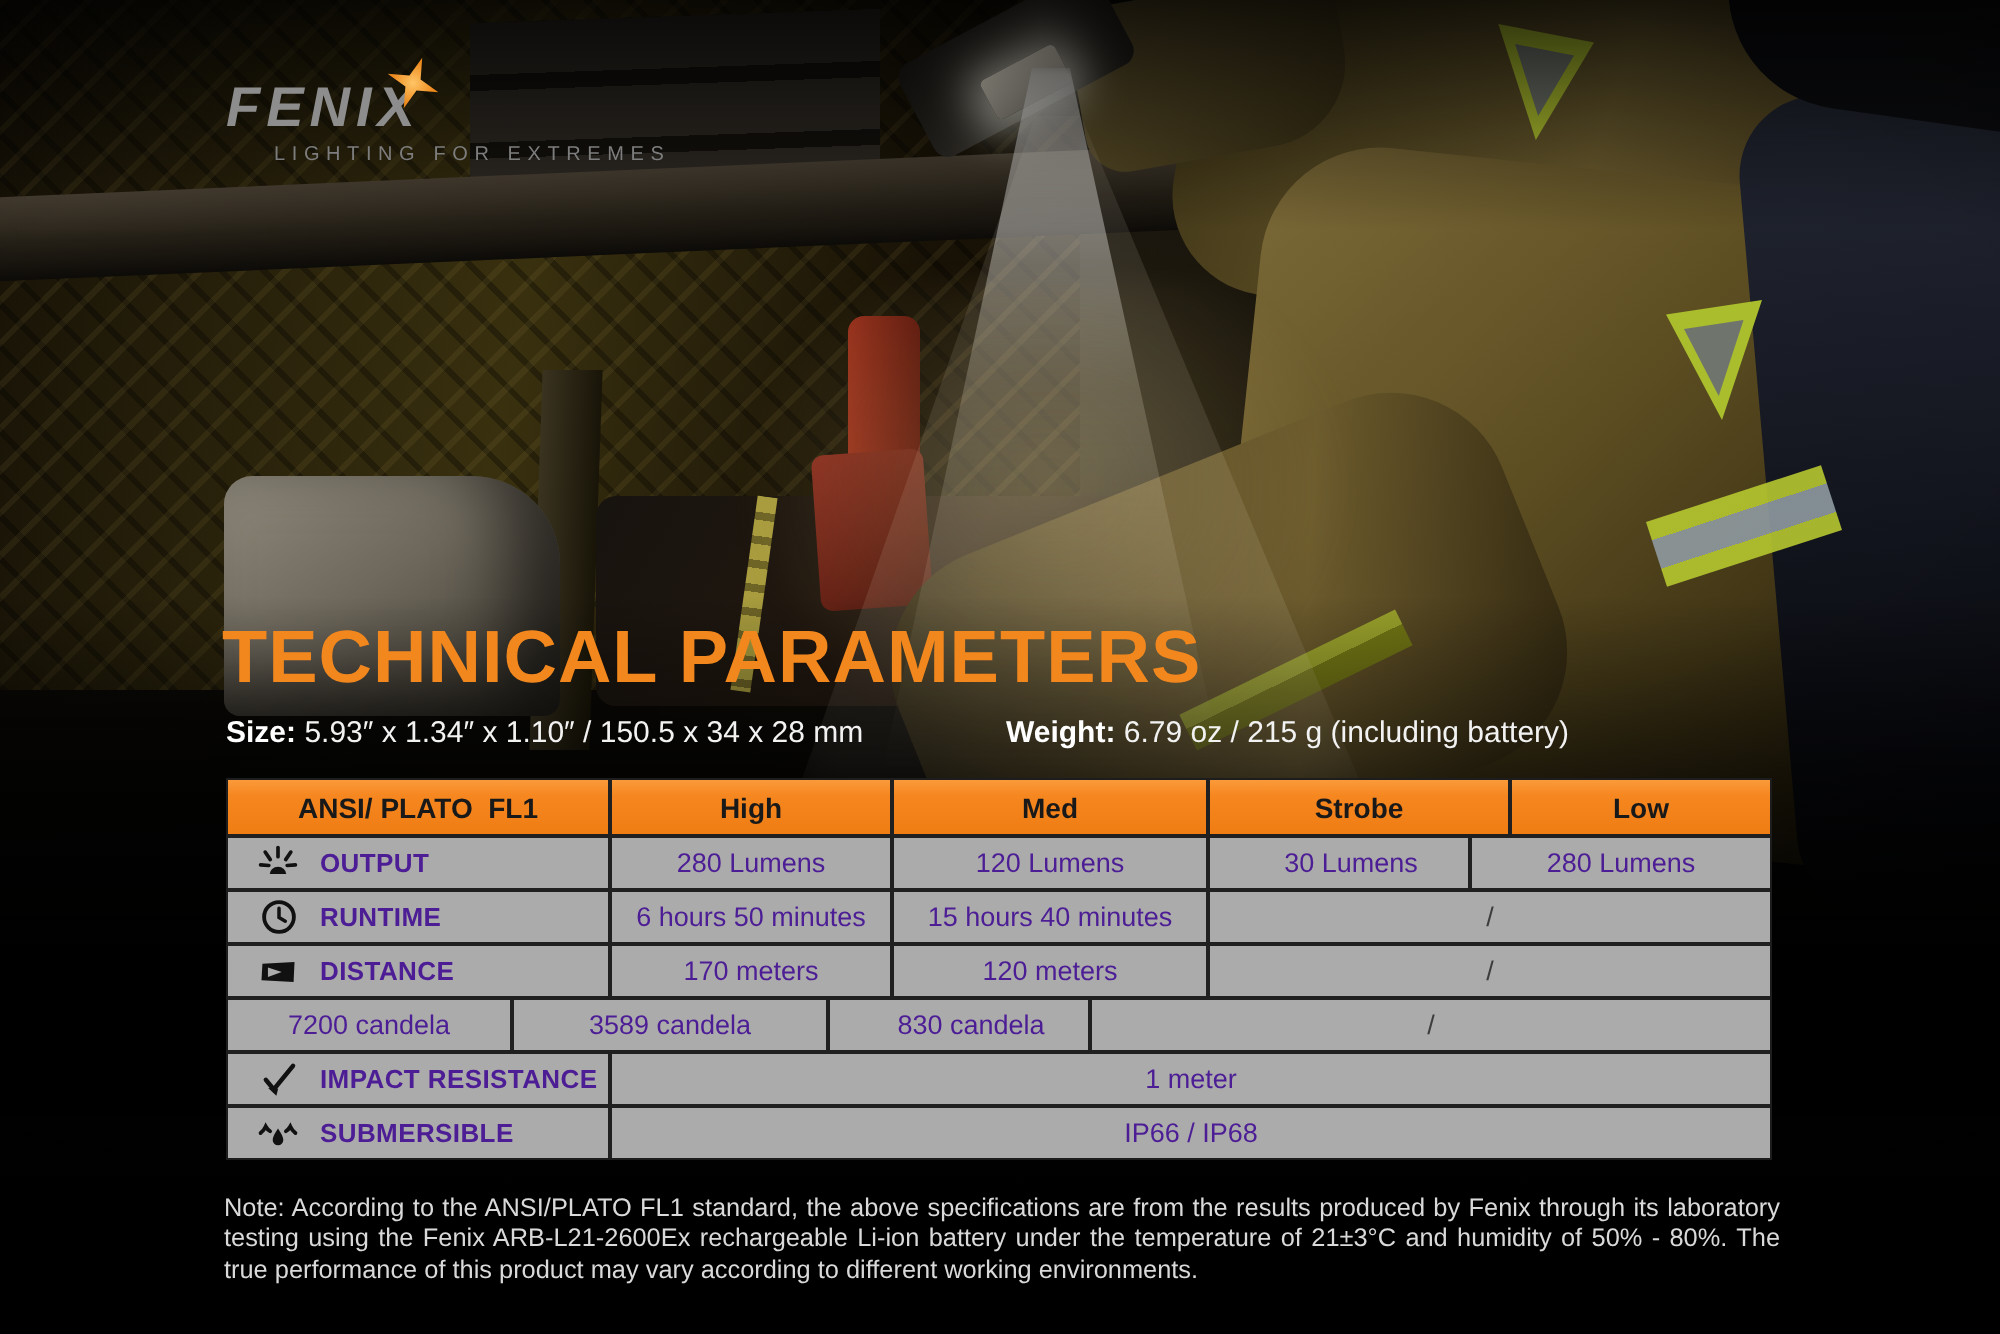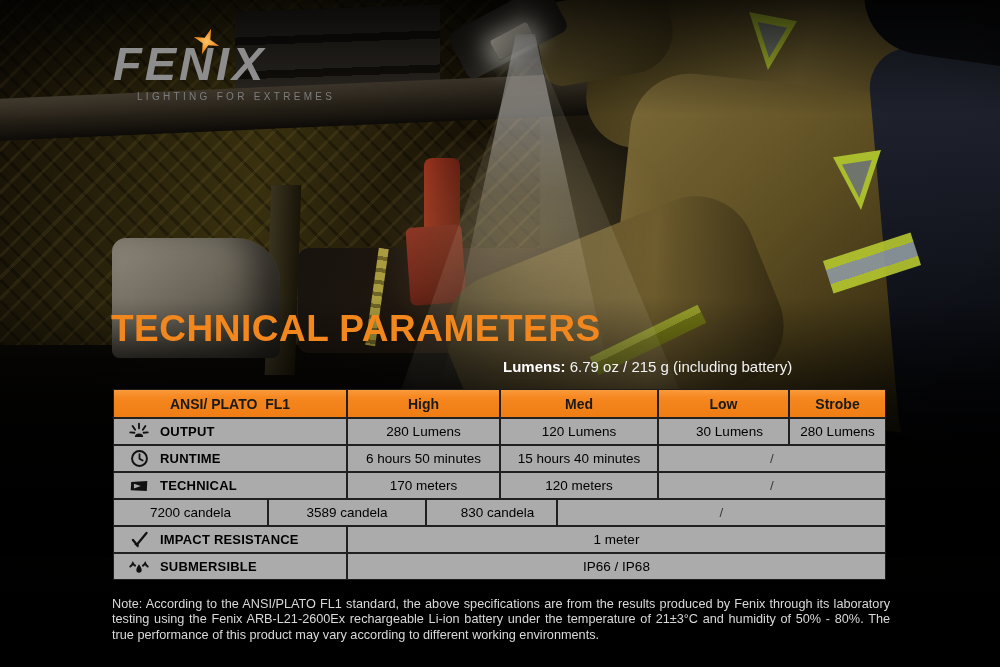--- a/index.html
+++ b/index.html
@@ -93,42 +93,42 @@
     background:radial-gradient(ellipse 130% 92% at 50% 30%, transparent 38%, rgba(0,0,0,.45) 76%, rgba(0,0,0,.82) 100%); }
   .ph-fade { left:0; top:298px; width:100%; height:260px;
     background:linear-gradient(180deg, transparent 0%, rgba(0,0,0,.55) 35%, rgba(0,0,0,.95) 72%, #000 100%); }
 
   
   .logo { position:absolute; left:113px; top:40px; z-index:5; }
   .logo-star { position:absolute; left:80px; top:-12px; width:27px; height:27px;
     background:radial-gradient(circle,#ffc566 0%,#ee8b1f 55%,#d97a14 100%);
     clip-path:polygon(50% 0%, 61% 39%, 100% 50%, 61% 61%, 50% 100%, 39% 61%, 0% 50%, 39% 39%);
     transform:rotate(20deg); }
-  .logo-word { font-size:47px; font-weight:800; font-style:italic; letter-spacing:3px;
+  .logo-word { font-size:28px; font-weight:800; font-style:italic; letter-spacing:3px;
     color:#8d8d8d; line-height:1; text-transform:uppercase; }
   .logo-tag { margin-top:4px; font-size:10px; letter-spacing:3.3px; color:#7d7d7d;padding-left:24px; }
 
   
   .title { position:absolute; left:111px; top:308px; z-index:5; margin:0;
     font-size:37px; font-weight:700; letter-spacing:.5px; color:#F2871E; }
   .dims { position:absolute; left:113px; top:358px; z-index:5; width:800px;
     font-size:15px; color:#f2f2f2; }
   .dims .b { font-weight:700; color:#ffffff; }
   .w-group { position:absolute; left:390px; top:0; }
 
   
   .spec-table { position:absolute; left:113px; top:389px; z-index:5; width:773px;
     border:1px solid #1d1d1d; background:#ABABAB; }
   .t-row { display:flex; height:27px; }
   .t-row + .t-row { border-top:2px solid #202020; }
   .cell { display:flex; align-items:center; justify-content:center;
-    font-size:13.5px; color:#000000; overflow:hidden; }
+    font-size:13.5px; color:#4c1d95; overflow:hidden; }
   .cell + .cell { border-left:2px solid #202020; }
-  .c0 { width:232px; justify-content:flex-start; padding-left:13px; }
-  .c1 { width:153px; } .c2 { width:158px; } .c3 { width:131px;padding-left:12px; } .c4 { flex:1; }
+  .c0 { width:190px; justify-content:flex-start; padding-left:13px; }
+  .c1 { width:141px; } .c2 { width:158px; } .c3 { width:131px;padding-left:12px; } .c4 { flex:1; }
   .cspan { flex:1; }
   .t-head { background:linear-gradient(180deg,#fa9a3a 0%,#F6861F 30%,#ef7d14 100%); }
   .t-head .cell { font-weight:700; font-size:14px; color:#191919; justify-content:center; padding-left:0; }
   .pre { white-space:pre; }
   .rlabel { font-weight:700; font-size:13px; letter-spacing:.2px; margin-left:9px; }
   .ricon { width:24px; display:flex; justify-content:center; align-items:center; }
   .slash { color:#3c3c3c; }
 
   
   .note { position:absolute; left:112px; top:584px; z-index:5; width:778px;
@@ -175,33 +175,37 @@
 
   <div class="logo">
     <span class="logo-star"></span>
     <div class="logo-word">FENIX</div>
     <div class="logo-tag">LIGHTING FOR EXTREMES</div>
   </div>
 
   <h1 class="title">TECHNICAL PARAMETERS</h1>
 
   <div class="dims">
+    <span>
+      <span class="b">Size:</span>
+      <span>5.93″ x 1.34″ x 1.10″ / 150.5 x 34 x 28 mm</span>
+    </span>
     <span class="w-group">
-      <span class="b">Lumens:</span>
+      <span class="b">Weight:</span>
       <span>6.79 oz / 215 g (including battery)</span>
     </span>
   </div>
 
   <div class="spec-table">
     <div class="t-row t-head">
       <div class="cell c0 pre">ANSI/ PLATO  FL1</div>
       <div class="cell c1">High</div>
       <div class="cell c2">Med</div>
+      <div class="cell c4">Strobe</div>
       <div class="cell c3">Low</div>
-      <div class="cell c4">Strobe</div>
     </div>
 
     <div class="t-row">
       <div class="cell c0">
         <span class="ricon">
           <svg width="22" height="22" viewBox="0 0 24 24">
             <g stroke="#111" stroke-width="2" stroke-linecap="round">
               <line x1="12" y1="3" x2="12" y2="8"></line>
               <line x1="5" y1="5.5" x2="7.8" y2="9.6"></line>
               <line x1="19" y1="5.5" x2="16.2" y2="9.6"></line>
@@ -235,21 +239,21 @@
     </div>
 
     <div class="t-row">
       <div class="cell c0">
         <span class="ricon">
           <svg width="22" height="22" viewBox="0 0 24 24">
             <path d="M3.5 7.5 L21 6.5 L20.5 17.5 L3 16.5 z" fill="#111"></path>
             <path d="M6.5 9.5 L14 12 L6.5 14.7 z" fill="#ABABAB"></path>
           </svg>
         </span>
-        <span class="rlabel">TECHNICAL</span>
+        <span class="rlabel">DISTANCE</span>
       </div>
       <div class="cell c1">170 meters</div>
       <div class="cell c2">120 meters</div>
       <div class="cell c4 slash">/</div>
     </div>
 
     <div class="t-row">
       <div class="cell c1">7200 candela</div>
       <div class="cell c2">3589 candela</div>
       <div class="cell c3">830 candela</div>

